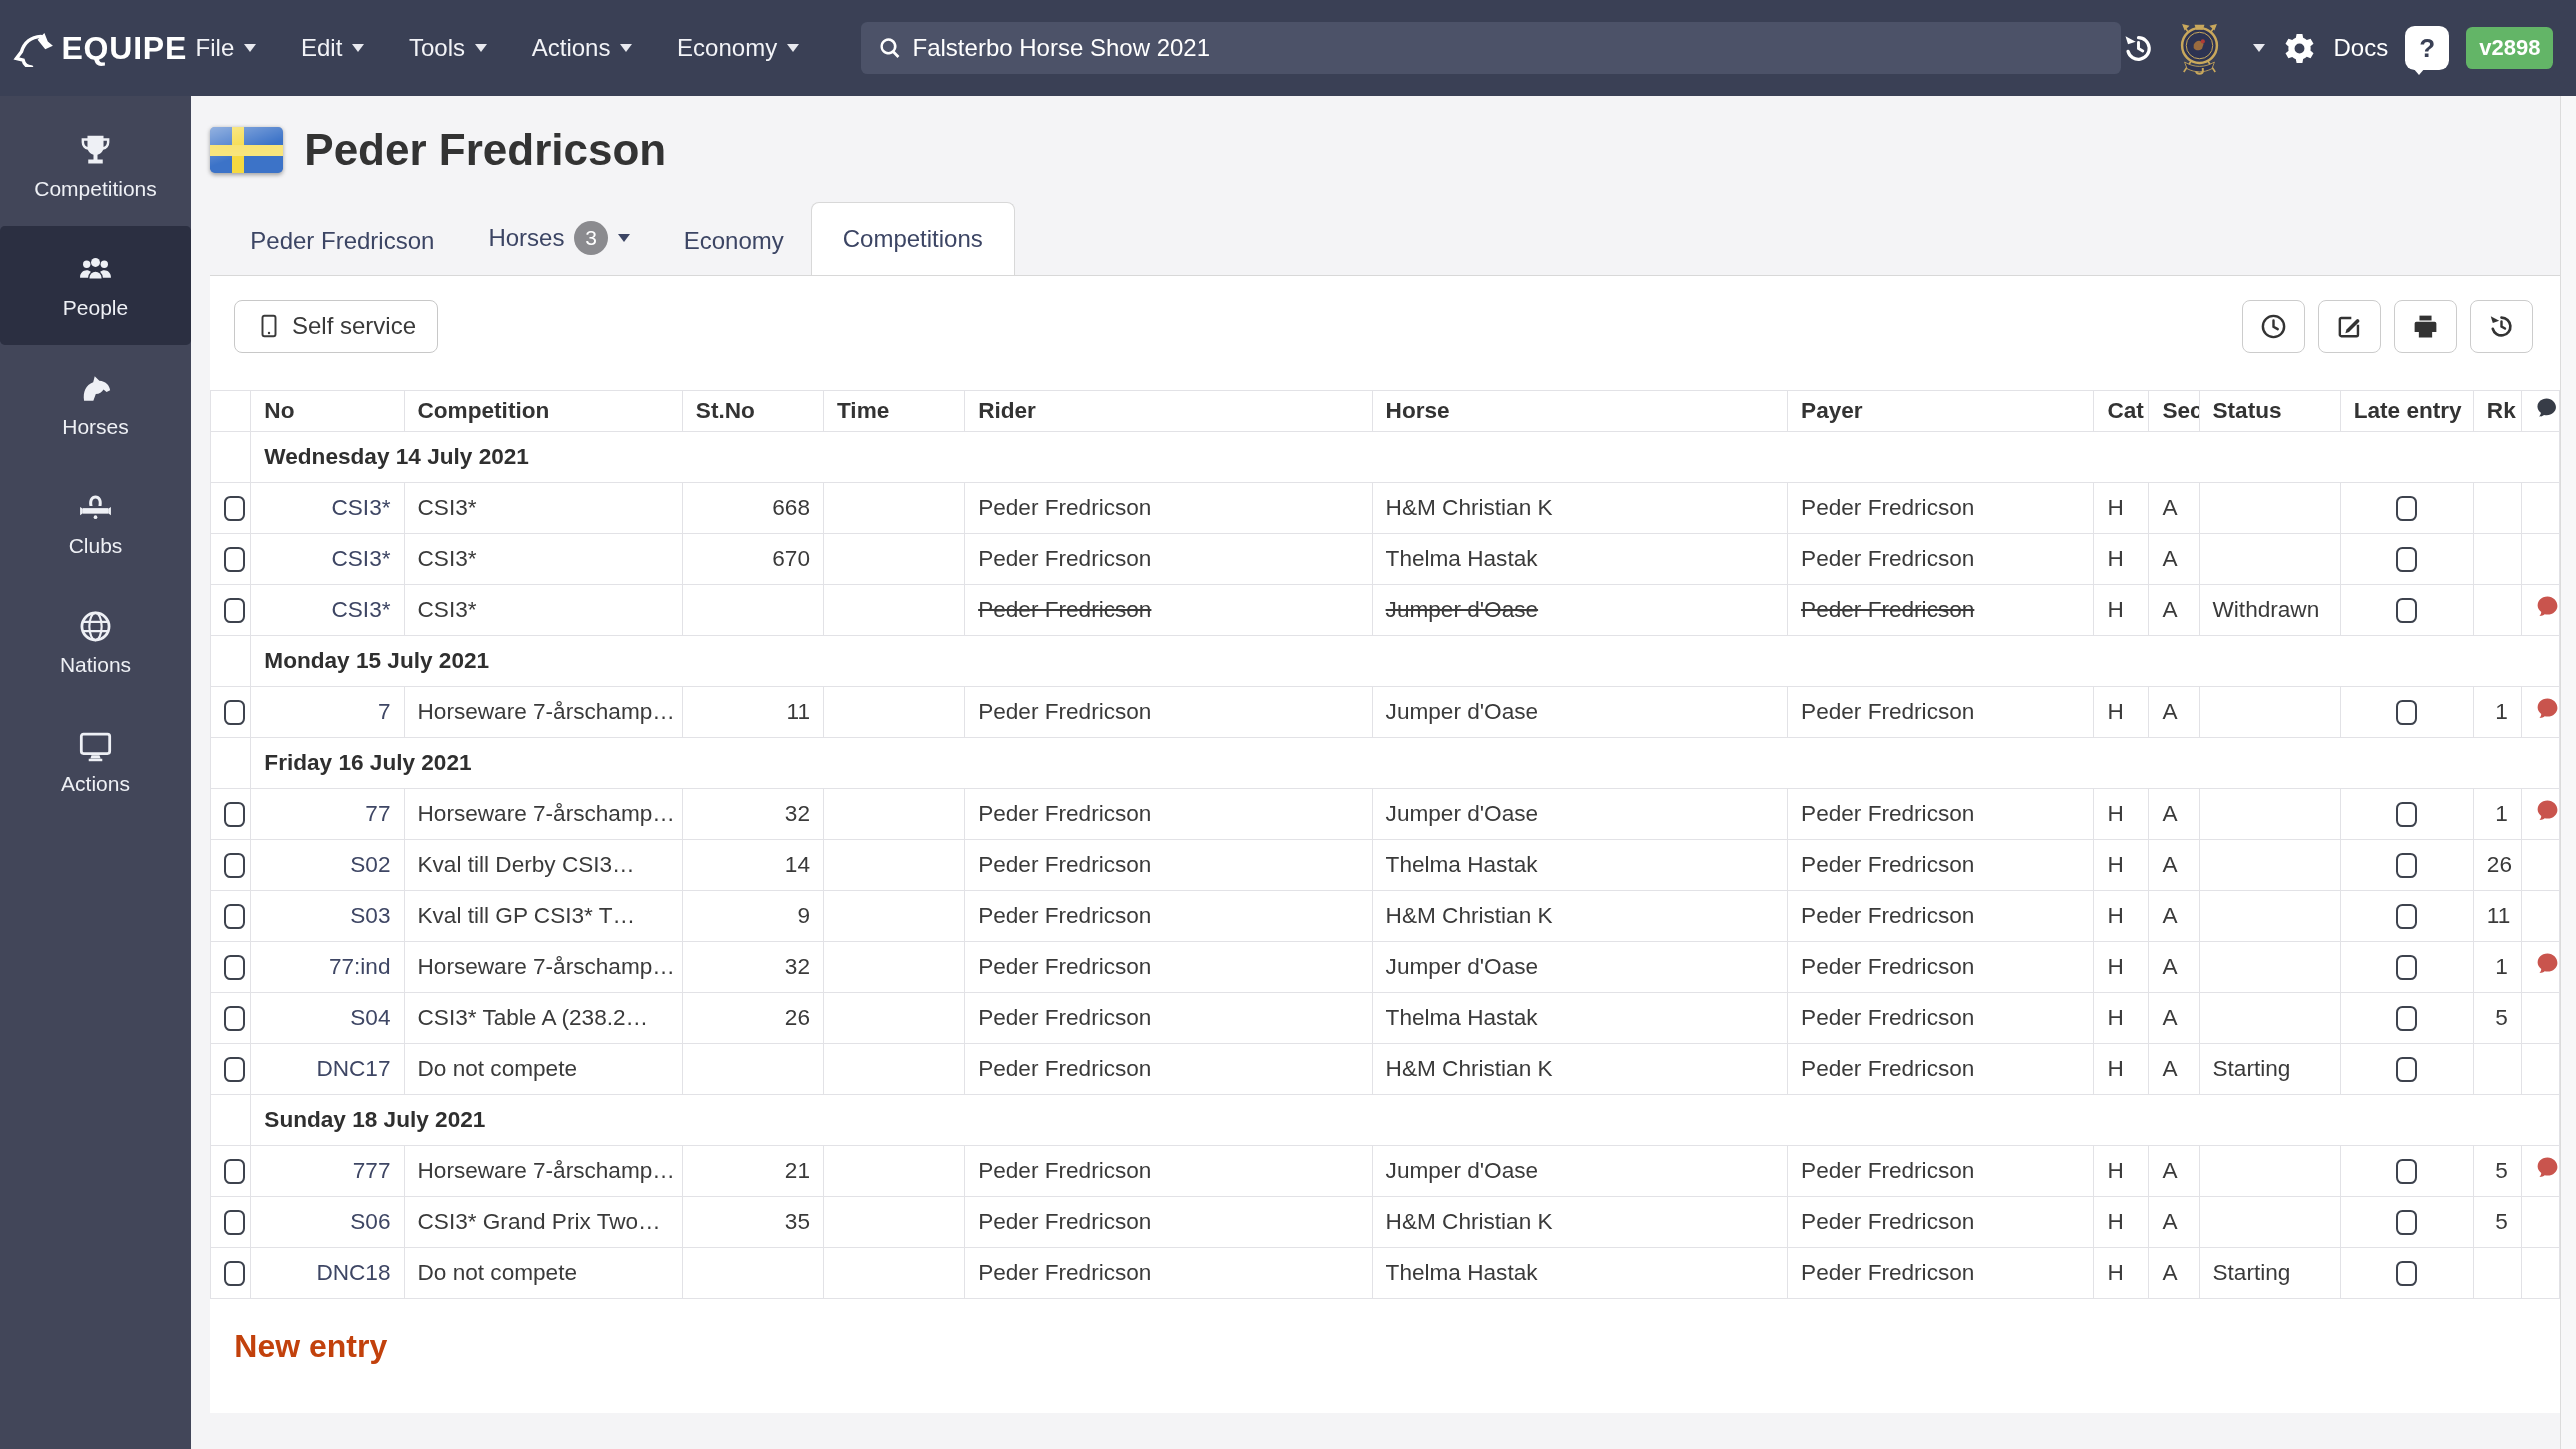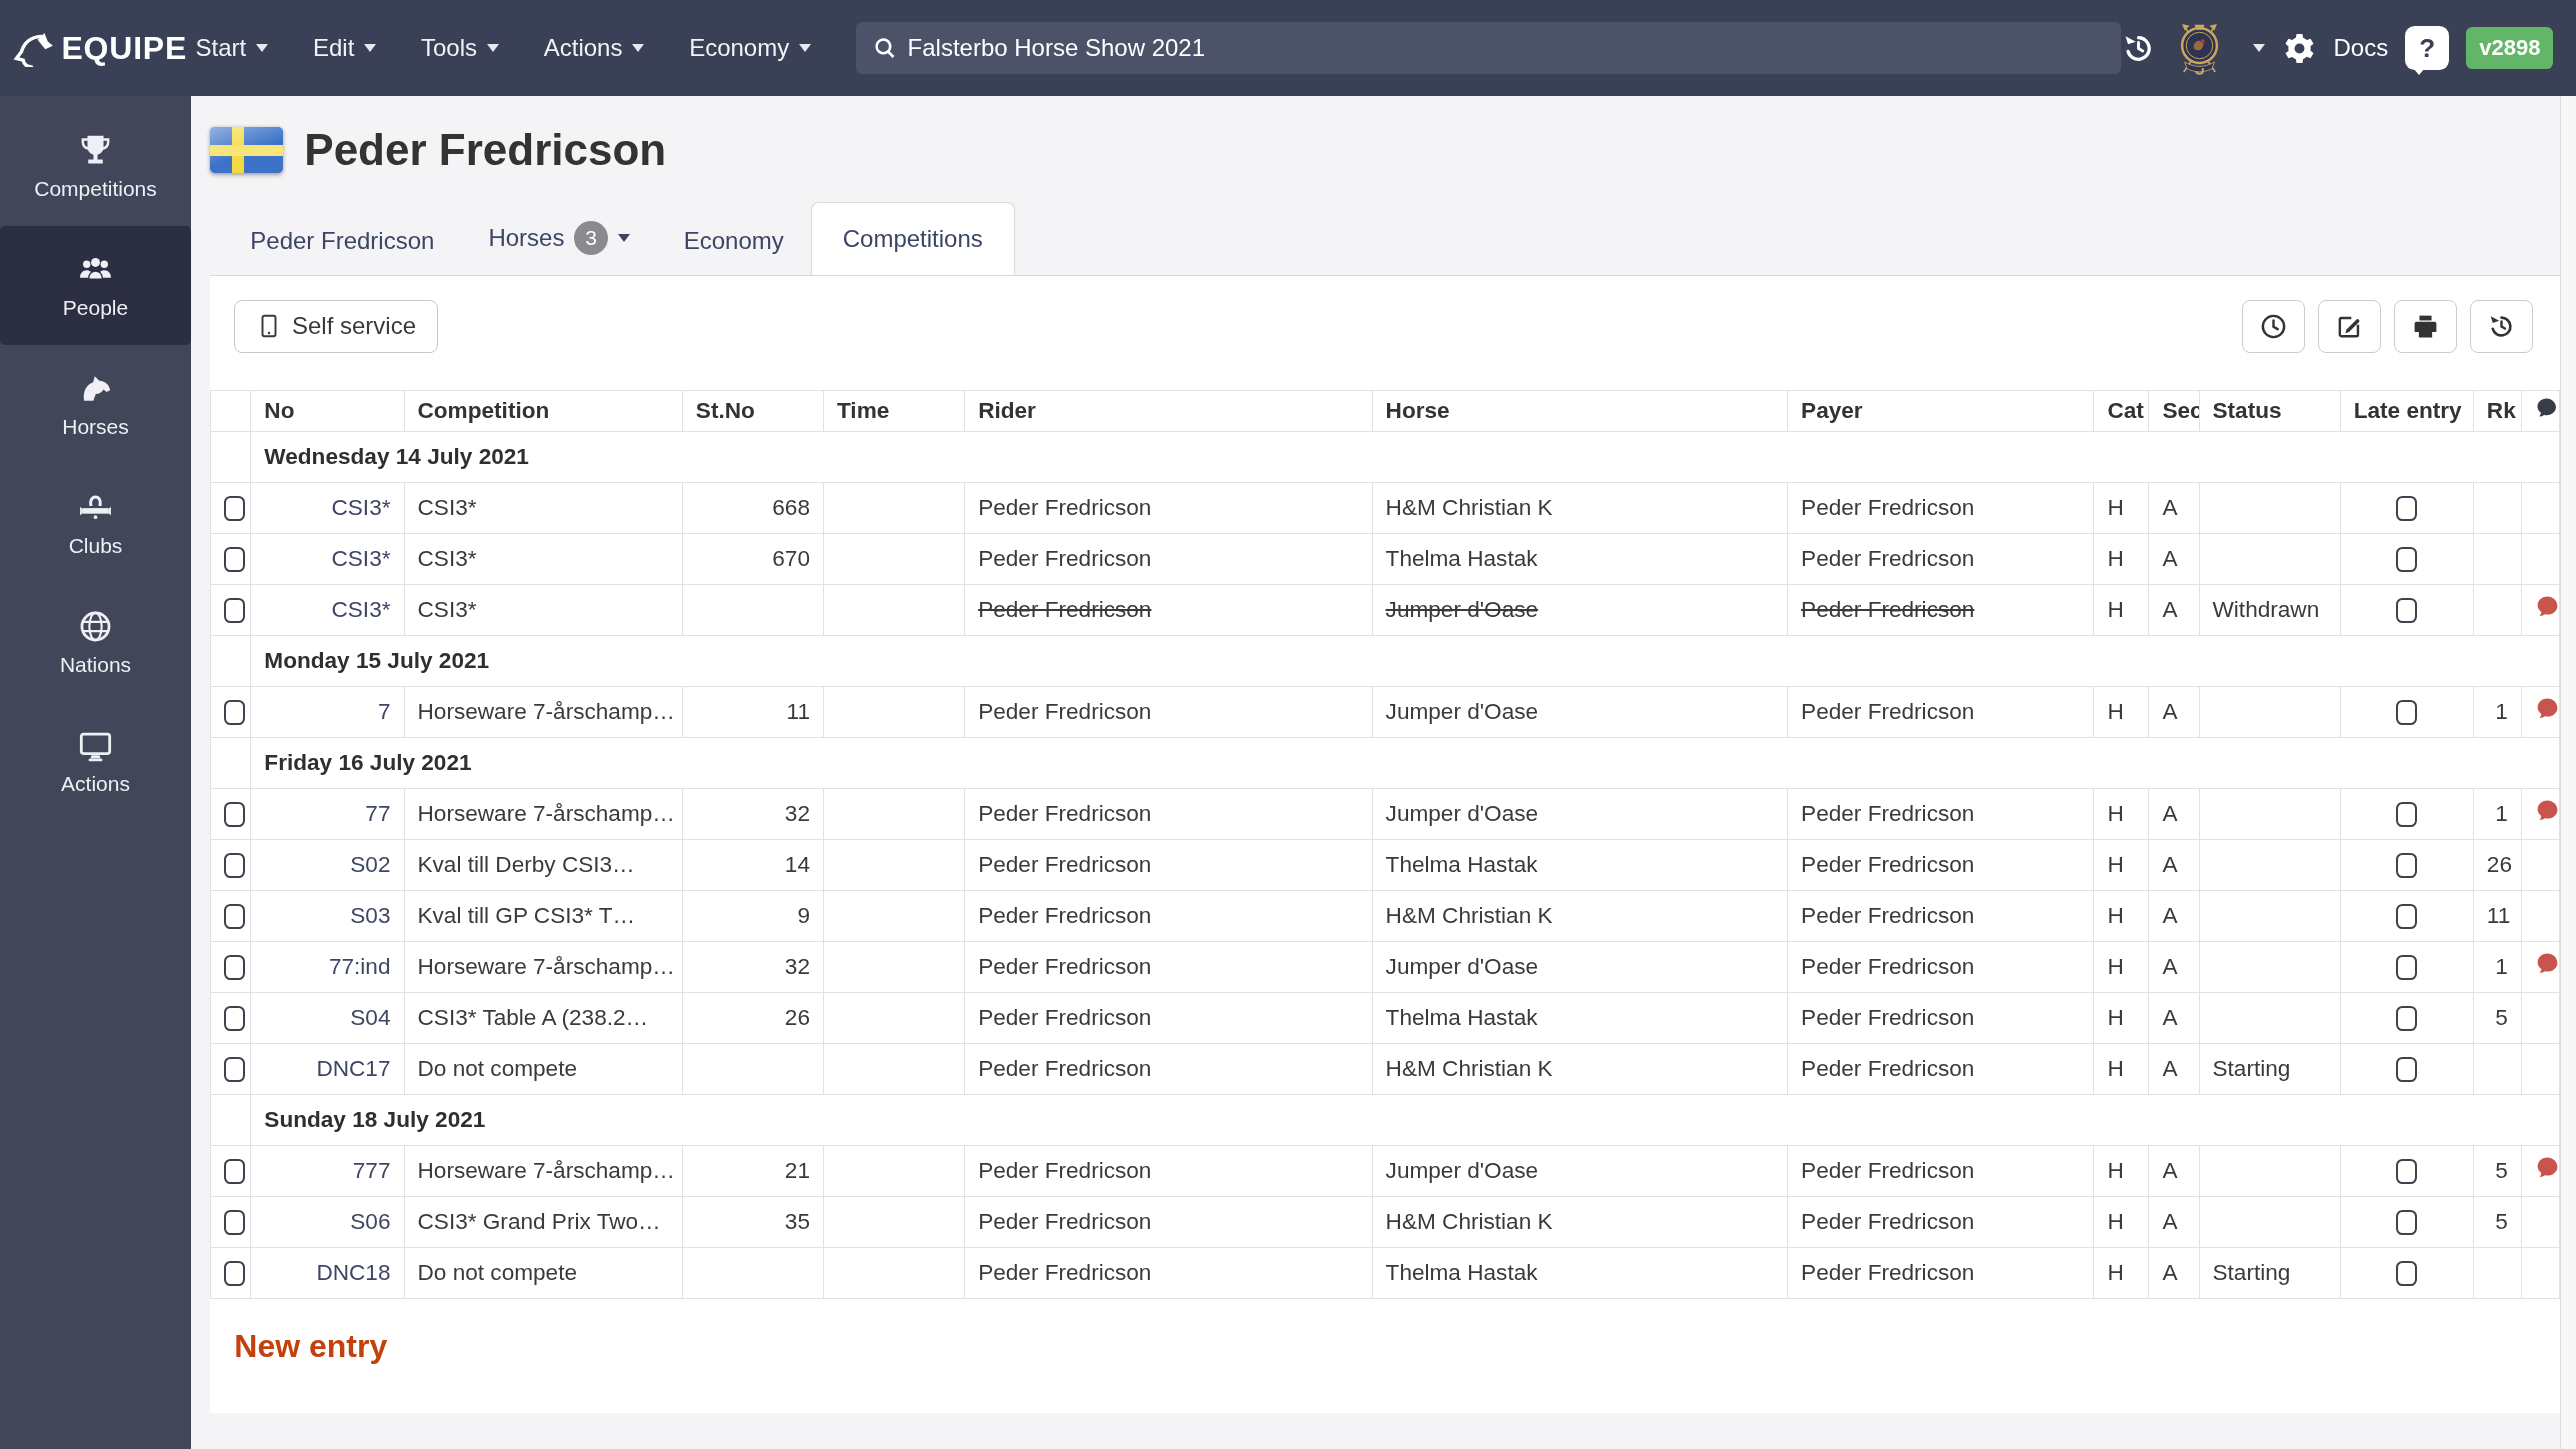--- a/index.html
+++ b/index.html
@@ -12,21 +12,21 @@
   .logo { display:flex; flex-direction:row; align-items:center; justify-content:center;
           width:149px; margin-right:24px; cursor:pointer; }
   .logo svg { height:34px; margin-bottom:-4.8px; }
   .logo .word { font-size:32px; font-weight:800; letter-spacing:0.8px; color:#fff; }
   .menus { display:flex; align-items:center; }
   .menu-item { display:flex; align-items:center; margin-right:45px; font-size:24px;
                color:#f2f3f7; cursor:pointer; white-space:nowrap; }
   .caret { width:0; height:0; border-left:6.4px solid transparent; border-right:6.4px solid transparent;
            border-top:8px solid #e8e9ef; display:inline-block; margin-left:9.7px; }
   .search { width:1349px; height:52px; background:#4c5268; border-radius:6.4px;
-            display:flex; align-items:center; padding:0 16px; margin-left:0; }
+            display:flex; align-items:center; padding:0 16px; margin-left:17px; }
   .search .icon svg { width:26px; height:26px; color:#fff; }
   .search input { flex:1; background:transparent; border:none; outline:none; color:#fff;
                   font-size:24px; margin-left:9.7px; font-family:inherit; }
   .nav-right { margin-left:auto; display:flex; align-items:center; gap:17px; }
   .nav-icon-btn { color:#fff; cursor:pointer; display:flex; }
   .nav-icon-btn svg { width:35px; height:35px; }
   .crest svg { width:53px; height:60px; display:block; }
   .docs { font-size:24px; color:#fff; cursor:pointer; }
   .help { width:44px; height:44px; background:#fff; border-radius:9.7px; position:relative;
           display:flex; align-items:center; justify-content:center; cursor:pointer; }
@@ -104,21 +104,21 @@
     <span class="icon">
         <svg viewBox="0 0 64 40" fill="none">
           <path d="M40 4C28 5 20 12 17 22l-6 8 8 2c1 5 5 8 10 8" stroke="#fff" stroke-width="4" stroke-linecap="round"></path>
           <path fill="#fff" d="M36 8l8-8 4 10 6 5-9 4z"></path>
         </svg>
       </span>
     <span class="word">EQUIPE</span>
   </div>
   <nav class="menus" id="nav-menus">
       <div class="menu-item">
-        <span>Start</span>
+        <span>File</span>
         <span class="caret"></span>
       </div>
       <div class="menu-item">
         <span>Edit</span>
         <span class="caret"></span>
       </div>
       <div class="menu-item">
         <span>Tools</span>
         <span class="caret"></span>
       </div>

